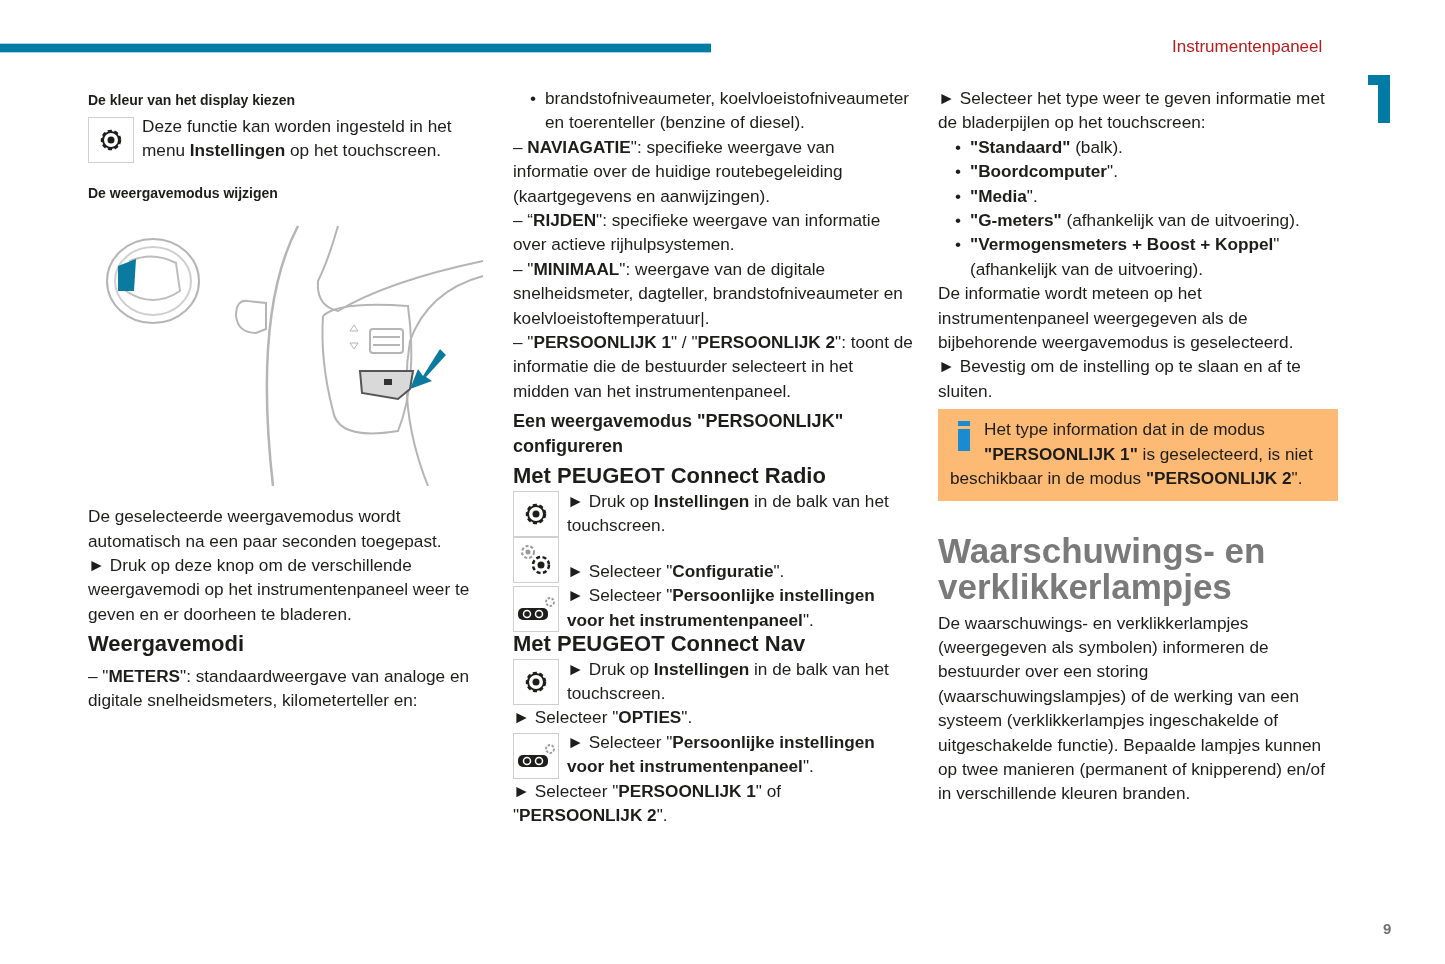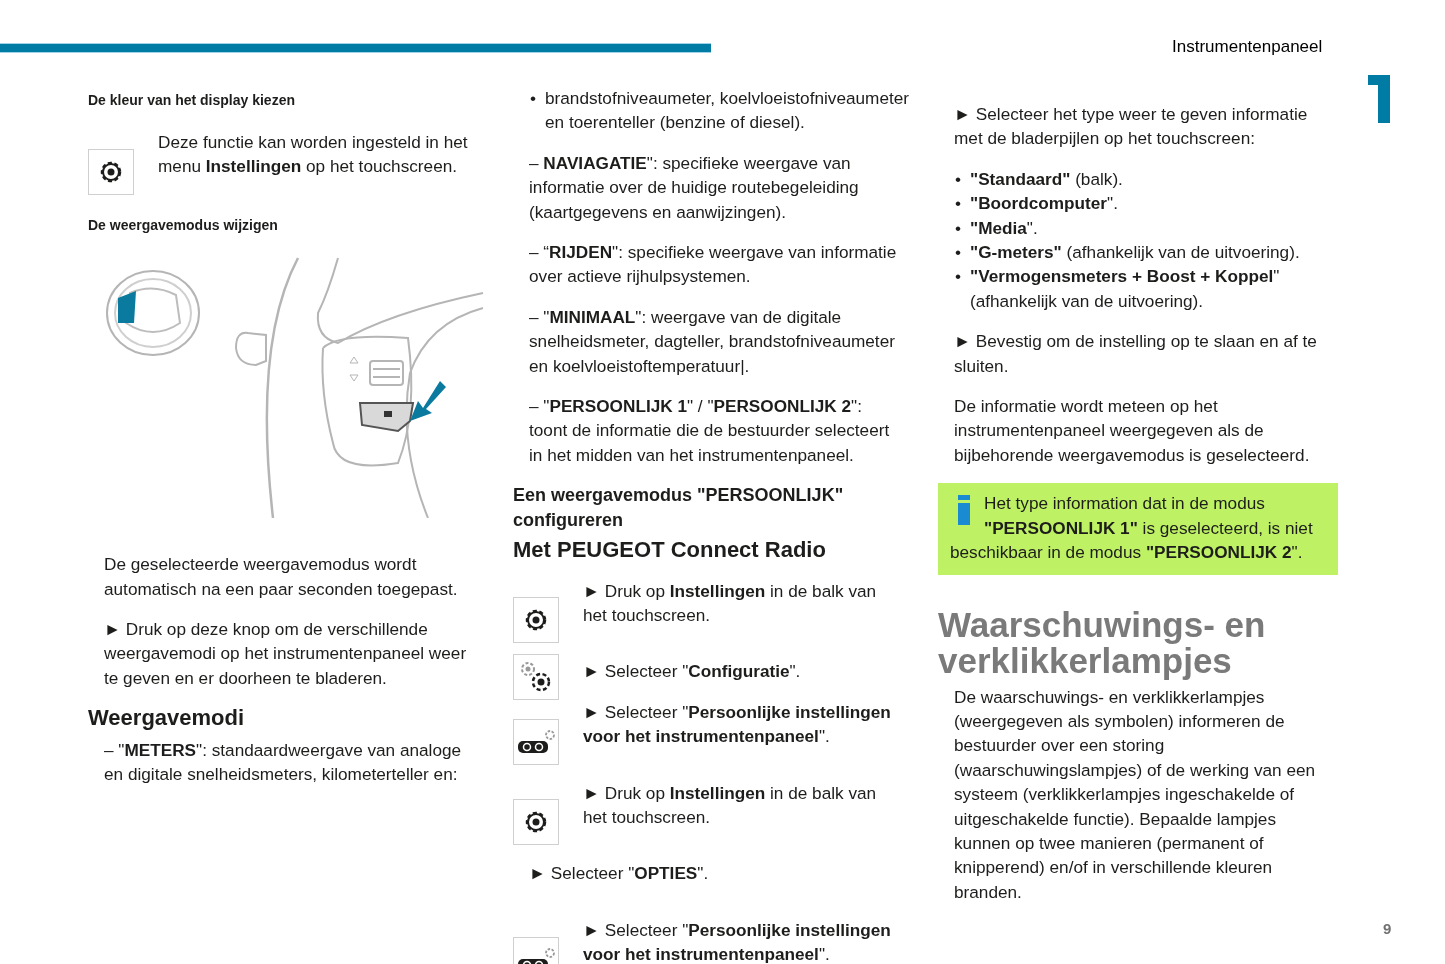--- a/index.html
+++ b/index.html
@@ -1,40 +1,40 @@
 <!DOCTYPE html>
 <html><head>
 <meta charset="utf-8">
 <style>
   html, body { margin:0; padding:0; background:#ffffff; }
   body { width:1445px; height:964px; position:relative; overflow:hidden;
          font-family:"Liberation Sans", sans-serif; color:#1d1d1b; }
   .topbar { position:absolute; left:0; top:43px; width:711px; height:10px; background:#007ba3; border-top:1px solid #9fd3e8; border-bottom:1px solid #9fd3e8; box-sizing:border-box; }
-  .section-label { position:absolute; left:1172px; top:37px; font-size:17px; color:#000000;text-align:center; }
+  .section-label { position:absolute; left:1172px; top:37px; font-size:17px; color:#b91c1c;text-align:center; }
   .chapter-num { position:absolute; left:1368px; top:75px; width:22px; height:48px; }
   .page-num { position:absolute; left:1383px; top:920px; font-size:15px; font-weight:bold; color:#707070; }
 
   .col { position:absolute; top:86px; font-size:17.2px; line-height:24.4px; }
   .col1 { left:88px; width:400px; }
   .col2 { left:513px; width:400px; }
   .col3 { left:938px; width:400px; }
-  p { margin:16px; }
+  p { margin:0; }
   b { font-weight:bold; }
   h2 { font-size:14px; font-weight:bold; margin:0; line-height:28px; }
   h3 { font-size:18px; font-weight:bold; margin:0; line-height:24.4px; }
   h4 { font-size:22px; font-weight:bold; margin:0; line-height:24.4px; }
   .big-title { font-size:35px; line-height:36px; color:#7a7a7a; font-weight:bold; margin:0; }
 
   .iconbox { width:46px; height:46px; border:1px solid #cfcfcf; box-sizing:border-box; display:flex; align-items:center; justify-content:center; background:#fff; }
   .icon-row { display:flex; gap:8px; align-items:flex-end; }
   .icon-row .txt { flex:1; }
   .bullet-list { margin:0; padding:0; list-style:none; }
   .bullet-list li { position:relative; padding-left:32px; }
   .bullet-list li::before { content:"•"; position:absolute; left:17px; }
-  .info-box { background:#bef264; padding:8px 12px 10px 12px; margin-top:6px; position:relative; }
+  .info-box { background:#fdba74; padding:8px 12px 10px 12px; margin-top:6px; position:relative; }
   .info-i { display:inline-block; width:12px; height:30px; float:left; margin:4px 14px 0 8px; position:relative; }
   .info-i .dot { position:absolute; top:0; left:0; width:12px; height:5px; background:#1a8bd0; }
   .info-i .bar { position:absolute; top:8px; left:0; width:12px; height:22px; background:#1a8bd0; }
   .figure { width:400px; height:265px; margin:14px 0 12px 0; }
 </style>
 </head>
 <body>
 
 <div class="topbar"></div>
 <div class="section-label">Instrumentenpaneel</div>
@@ -114,20 +114,21 @@
     <div class="iconbox">
       <svg width="40" height="30" viewBox="0 0 40 30">
           <rect x="2" y="14" width="30" height="12" rx="5" fill="#1d1d1b"></rect>
           <circle cx="11" cy="20" r="3.5" fill="none" stroke="#fff" stroke-width="1.5"></circle>
           <circle cx="23" cy="20" r="3.5" fill="none" stroke="#fff" stroke-width="1.5"></circle>
           <circle cx="34" cy="8" r="4" fill="none" stroke="#999" stroke-width="1.8" stroke-dasharray="2.5 1.5"></circle>
         </svg>
     </div>
     <p class="txt" style="margin-top:0"><span>► Selecteer "</span><b>Persoonlijke instellingen voor het instrumentenpaneel</b><span>".</span></p>
   </div>
+  <h4>Met PEUGEOT Connect Nav</h4>
   <div class="icon-row">
     <div class="iconbox">
       <svg width="30" height="30" viewBox="0 0 30 30">
           <circle cx="15" cy="15" r="9" fill="none" stroke="#1d1d1b" stroke-width="2.5" stroke-dasharray="4 2.5"></circle>
           <circle cx="15" cy="15" r="8" fill="none" stroke="#1d1d1b" stroke-width="2"></circle>
           <circle cx="15" cy="15" r="3.5" fill="#1d1d1b"></circle>
         </svg>
     </div>
     <p class="txt"><span>► Druk op </span><b>Instellingen</b><span> in de balk van het touchscreen.</span></p>
   </div>
@@ -148,22 +149,22 @@
 
 <div class="col col3">
   <p>► Selecteer het type weer te geven informatie met de bladerpijlen op het touchscreen:</p>
   <ul class="bullet-list">
     <li><b>"Standaard"</b><span> (balk).</span></li>
     <li><b>"Boordcomputer</b><span>".</span></li>
     <li><b>"Media</b><span>".</span></li>
     <li><b>"G-meters"</b><span> (afhankelijk van de uitvoering).</span></li>
     <li><b>"Vermogensmeters + Boost + Koppel</b><span>" (afhankelijk van de uitvoering).</span></li>
   </ul>
+  <p>De informatie wordt meteen op het instrumentenpaneel weergegeven als de bijbehorende weergavemodus is geselecteerd.</p>
   <p>► Bevestig om de instelling op te slaan en af te sluiten.</p>
-  <p>De informatie wordt meteen op het instrumentenpaneel weergegeven als de bijbehorende weergavemodus is geselecteerd.</p>
   <div class="info-box">
     <span class="info-i">
         <span class="dot"></span>
         <span class="bar"></span>
       </span>
     <span>Het type information dat in de modus </span><b>"PERSOONLIJK 1"</b><span> is geselecteerd, is niet beschikbaar in de modus </span><b>"PERSOONLIJK 2</b><span>".</span>
   </div>
   <h1 class="big-title" style="margin-top:32px">Waarschuwings- en verklikkerlampjes</h1>
   <p style="margin-top:6px">De waarschuwings- en verklikkerlampjes (weergegeven als symbolen) informeren de bestuurder over een storing (waarschuwingslampjes) of de werking van een systeem (verklikkerlampjes ingeschakelde of uitgeschakelde functie). Bepaalde lampjes kunnen op twee manieren (permanent of knipperend) en/of in verschillende kleuren branden.</p>
 </div>

